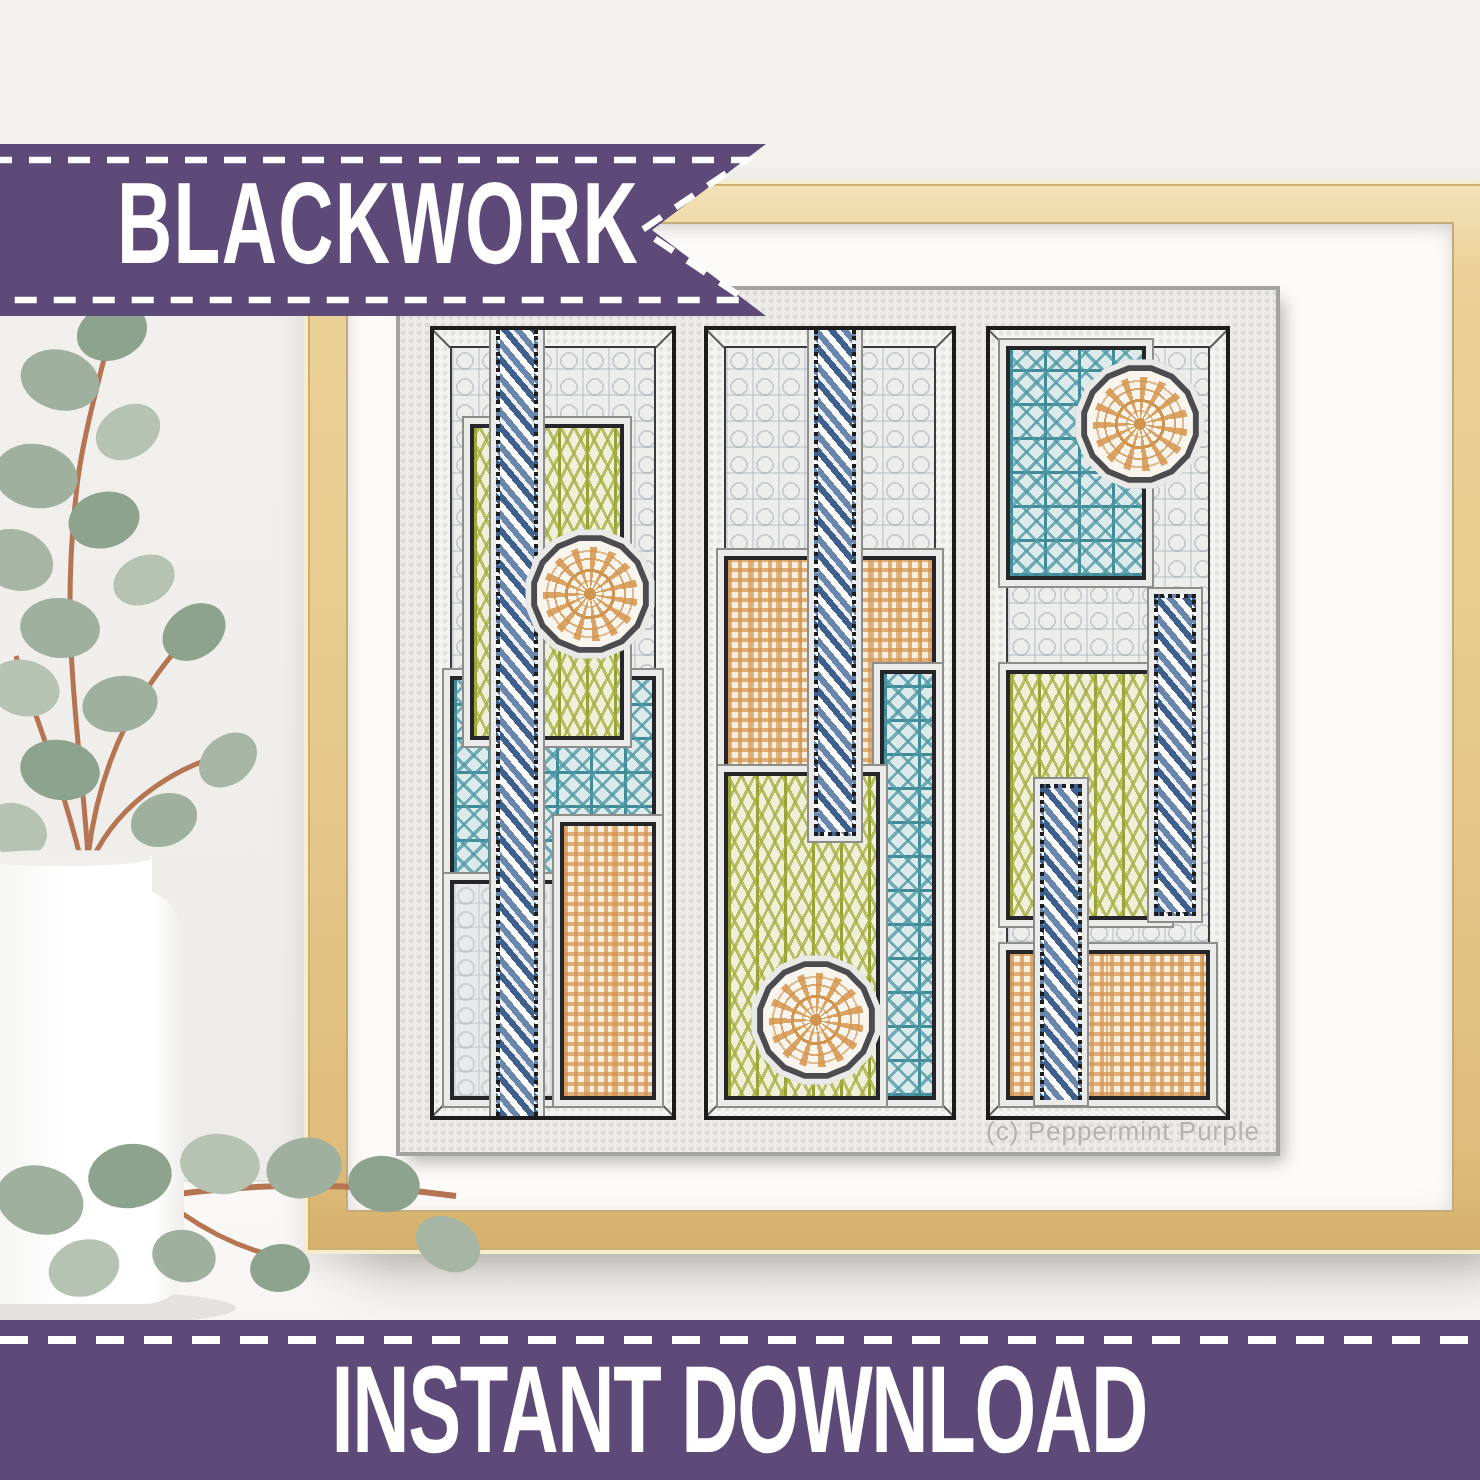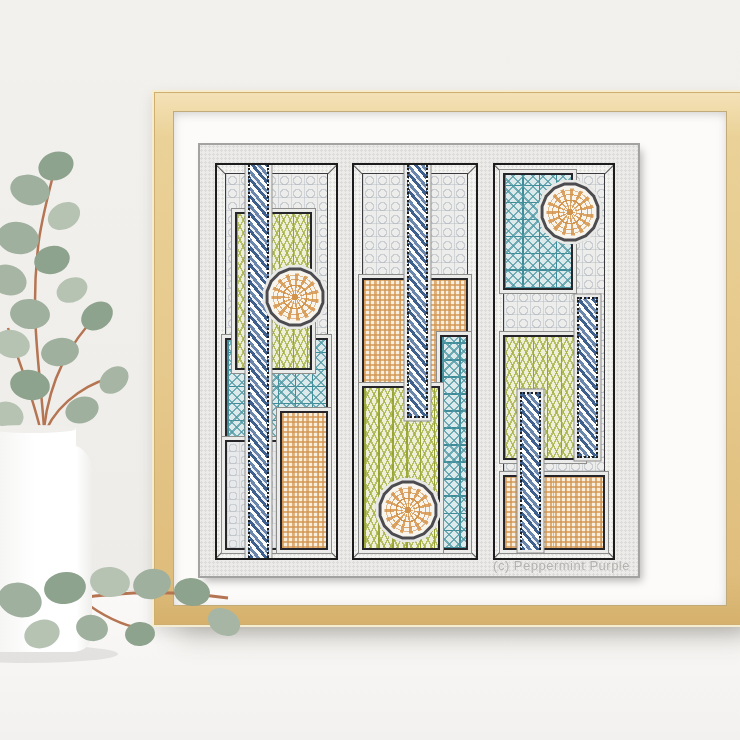--- a/index.html
+++ b/index.html
@@ -228,14 +228,27 @@
       <ellipse cx="110" cy="454" rx="20" ry="15" fill="#b6c3b3" transform="rotate(6 110 454)"></ellipse>
       <ellipse cx="152" cy="456" rx="19" ry="15" fill="#9fb09e" transform="rotate(-12 152 456)"></ellipse>
       <ellipse cx="192" cy="464" rx="18" ry="14" fill="#8ea38d" transform="rotate(8 192 464)"></ellipse>
       <ellipse cx="224" cy="494" rx="17" ry="13" fill="#a7b6a4" transform="rotate(30 224 494)"></ellipse>
       <ellipse cx="42" cy="506" rx="18" ry="14" fill="#b6c3b3" transform="rotate(-18 42 506)"></ellipse>
       <ellipse cx="92" cy="500" rx="16" ry="13" fill="#9fb09e" transform="rotate(12 92 500)"></ellipse>
       <ellipse cx="140" cy="506" rx="15" ry="12" fill="#8ea38d" transform="rotate(-6 140 506)"></ellipse>
     </g>
   </svg>
 
-
+  <div class="ribbon">
+    <svg viewBox="0 0 392 88">
+      <polygon points="0,1 383,1 326,44 383,87 0,87" fill="#5e4a78"></polygon>
+      <path d="M-5,9 H373 L321,44 L373,79 H-5" fill="none" stroke="#ffffff" stroke-width="3.2" stroke-dasharray="11 8.5"></path>
+    </svg>
+    <div class="ribbon-label">BLACKWORK</div>
+  </div>
+
+  <div class="banner-bottom">
+    <div class="dash-line"></div>
+    <div class="banner-bottom-label">
+      <span>INSTANT DOWNLOAD</span>
+    </div>
+  </div>
 </div>
 
 </body></html>

